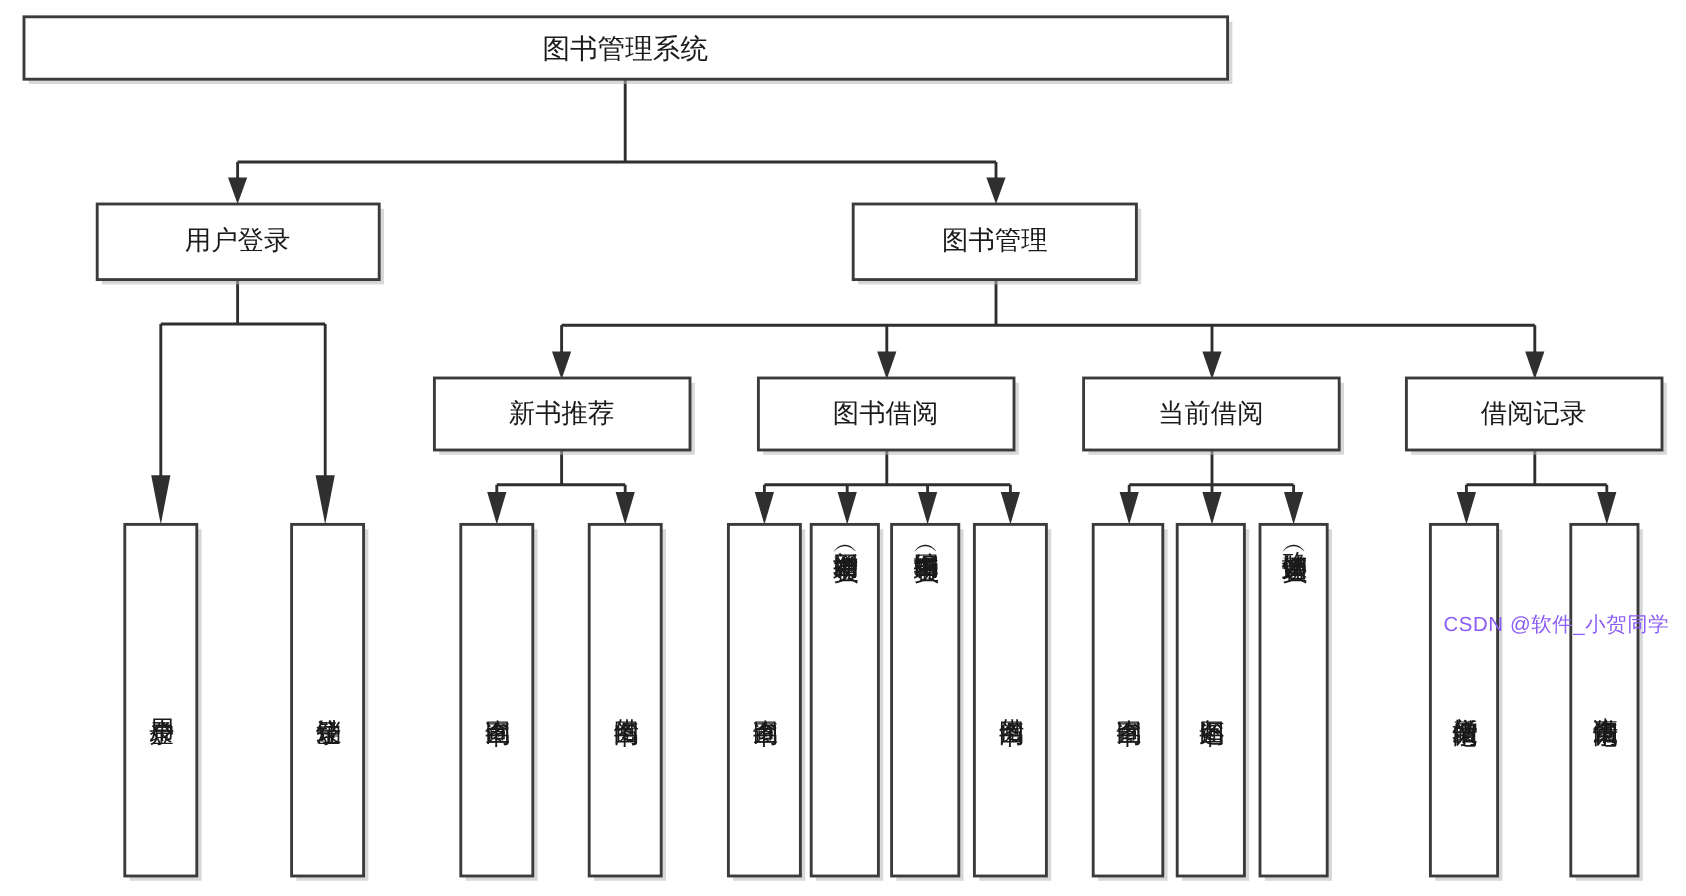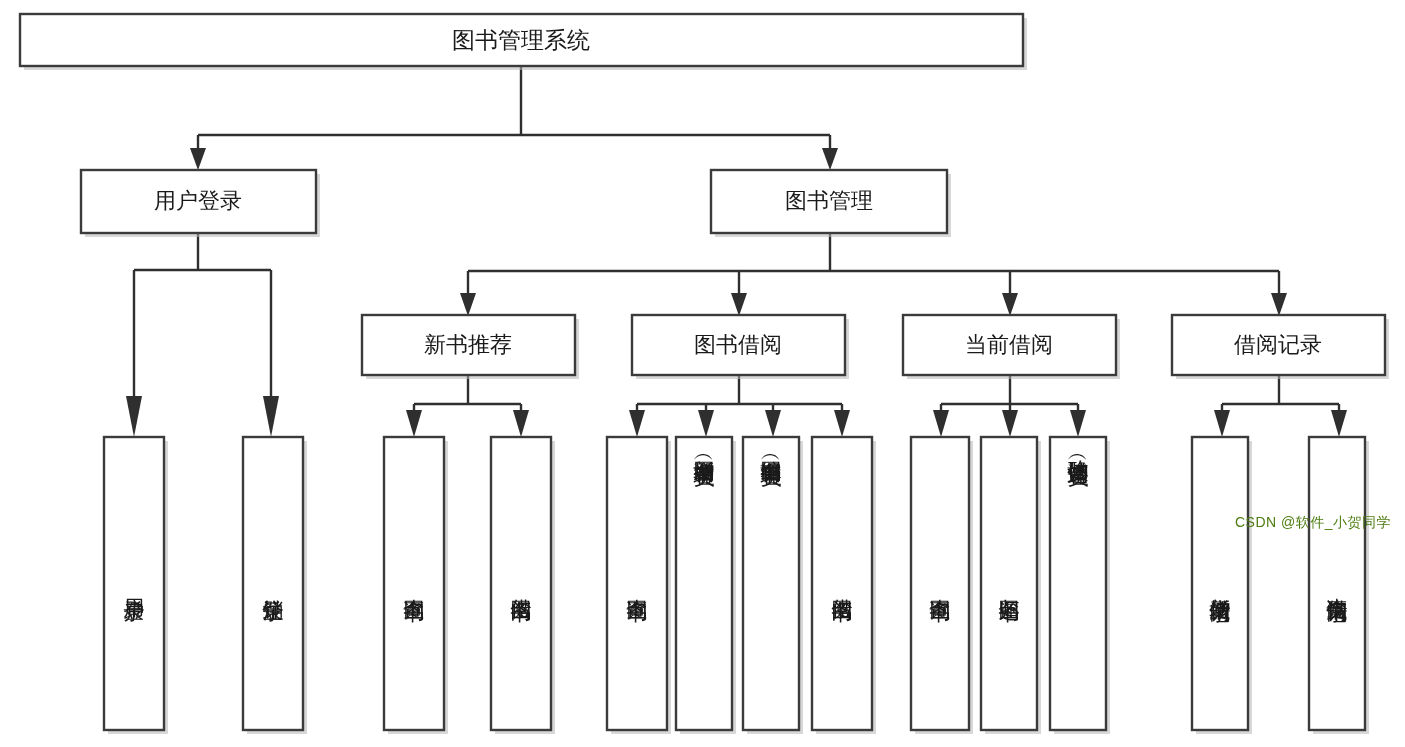--- a/index.html
+++ b/index.html
@@ -73,22 +73,22 @@
     line-height: 1.04;
     color: #1a1a1a;
     letter-spacing: 1px;
     white-space: nowrap;
   }
   .watermark {
     position: absolute;
     right: 14px;
     bottom: 8px;
     font-family: "Liberation Sans", "DejaVu Sans", sans-serif;
-    font-size: 14px;
-    color: #4d7c0f;
+    font-size: 17px;
+    color: #8b5cf6;
     white-space: nowrap;
     letter-spacing: 0.5px;
   }
 </style>
 </head>
 <body>
 
 <div id="diagram-root">
 
   <svg class="diagram-canvas" viewBox="0 0 1405 747">

